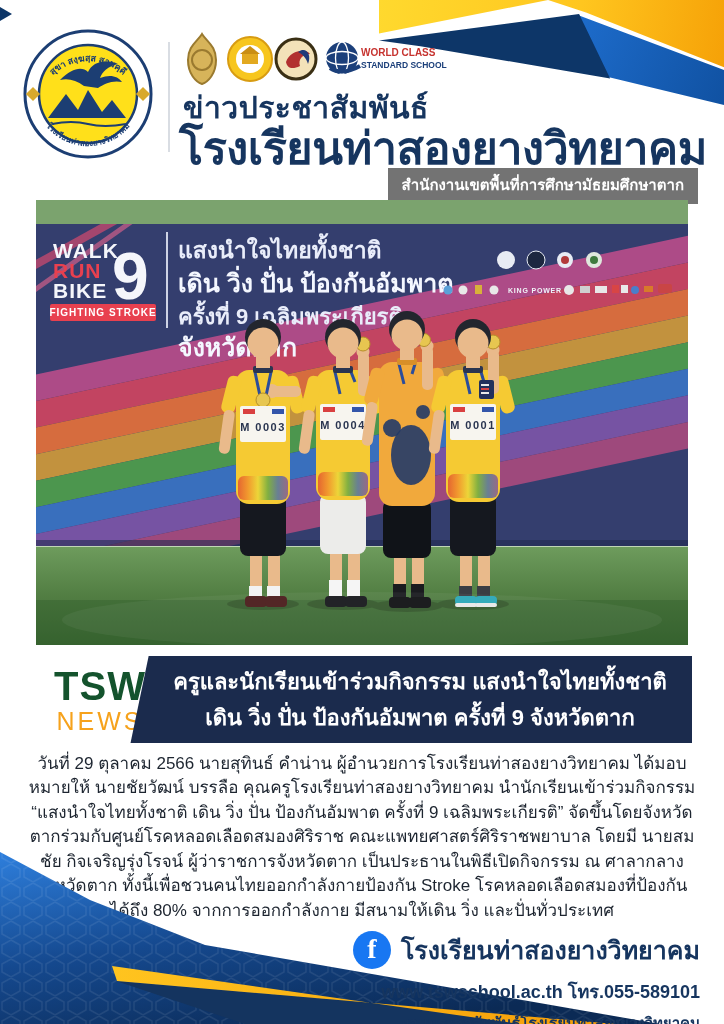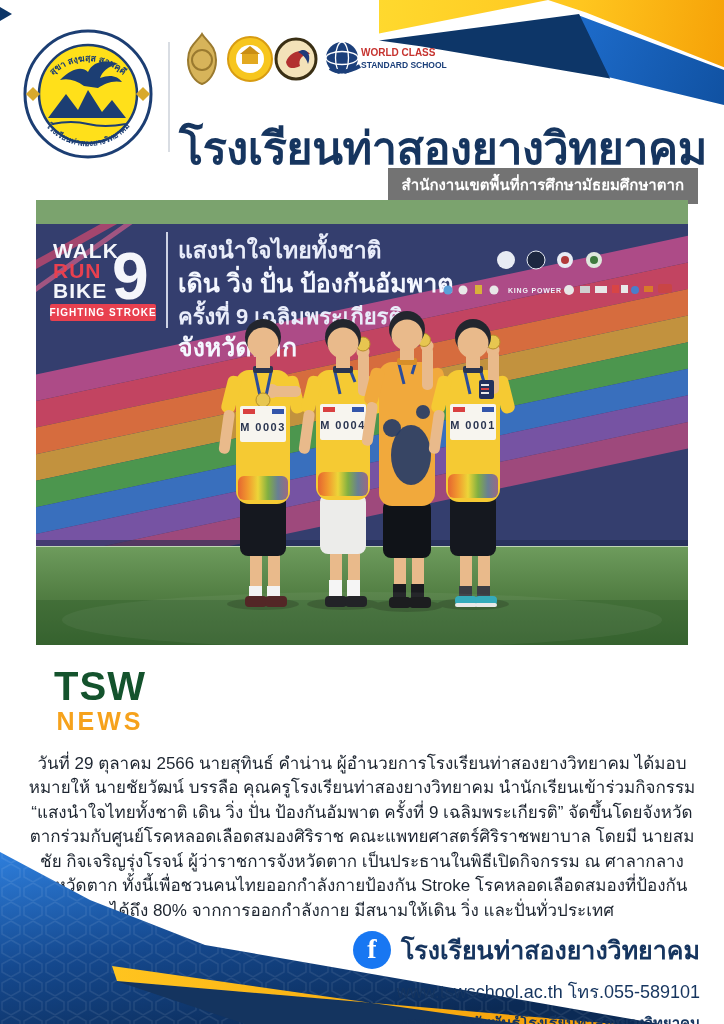--- a/index.html
+++ b/index.html
@@ -36,37 +36,37 @@
   .fsbox-txt{font:700 10px "Liberation Sans","DejaVu Sans",sans-serif;fill:#ffffff;letter-spacing:1px;}
   .kp{font:700 7px "Liberation Sans","DejaVu Sans",sans-serif;fill:#f0f2f8;letter-spacing:.8px;}
   .skin{fill:#e9ba8b;}.hair{fill:#23262e;}.tee{fill:#f5ca33;}
   .bib{fill:#f7f5ef;}
   .bibtxt{font:700 11px "Liberation Sans","DejaVu Sans",sans-serif;fill:#2a3550;letter-spacing:1.5px;}
   .medal{fill:#e7c650;stroke:#b58f2a;stroke-width:1;}
   .ribbonline{stroke:#2b4d9b;stroke-width:3;fill:none;}
   
   .tsw-badge{position:absolute;left:44px;top:666px;width:112px;text-align:center;line-height:1;}
   .tsw-top{font-size:40px;font-weight:800;color:#14532d;letter-spacing:1px;}
-  .tsw-bottom{font-size:25px;font-weight:700;color:#f6a21c;letter-spacing:3px;margin-top:3px;}
+  .tsw-bottom{font-size:25px;font-weight:400;color:#f6a21c;letter-spacing:3px;margin-top:3px;}
   .headline{position:absolute;left:126px;top:656px;width:566px;height:87px;background:#1b2b4d;
             clip-path:polygon(0.8% 100%,4% 0,100% 0,100% 100%);
             display:flex;flex-direction:column;align-items:center;justify-content:center;
             color:#ffffff;font-size:22px;font-weight:800;line-height:1.6;padding-left:22px;}
   
   .article{position:absolute;left:0;top:752px;width:724px;padding:0 27px;
            font-size:17px;line-height:1.44;color:#1d2530;text-align:center;font-weight:500;}
   
   .footer-art{position:absolute;left:0;top:844px;width:724px;height:180px;}
   .fb-block{position:absolute;right:24px;top:930px;text-align:right;color:#16355f;}
   .fb-row{display:flex;align-items:center;justify-content:flex-end;gap:10px;}
   .fb-icon{width:38px;height:38px;border-radius:50%;background:#1877f2;color:#ffffff;
            display:flex;align-items:center;justify-content:center;
            font-family:"Liberation Serif","DejaVu Serif",serif;font-size:28px;font-weight:700;padding-bottom:3px;}
   .fb-name{font-size:25px;font-weight:800;}
-  .fb-contact{font-size:18px;font-weight:400;margin-top:7px;}
+  .fb-contact{font-size:18px;font-weight:700;margin-top:7px;}
   .fb-credit{font-size:15px;font-weight:600;margin-top:5px;}
 </style>
 </head>
 <body>
 
 <div class="page">
 
   <div class="corner-tl"></div>
   <div class="ribbons">
     <div class="rb rb-blue"></div>
@@ -116,20 +116,21 @@
     <g>
       <circle cx="162" cy="26" r="16" fill="#1b3f7a"></circle>
       <ellipse cx="162" cy="26" rx="16" ry="6.5" fill="none" stroke="#ffffff" stroke-width="1.3"></ellipse>
       <ellipse cx="162" cy="26" rx="6.5" ry="16" fill="none" stroke="#ffffff" stroke-width="1.3"></ellipse>
       <path d="M150 36 Q162 44 180 34" stroke="#1b3f7a" stroke-width="4" fill="none"></path>
       <text x="181" y="24" font-size="10" font-weight="800" fill="#c6332f">WORLD CLASS</text>
       <text x="181" y="36" font-size="8.5" font-weight="700" fill="#1b3f7a">STANDARD SCHOOL</text>
     </g>
   </svg>
 
+  <div class="title-news">ข่าวประชาสัมพันธ์</div>
   <div class="title-school">โรงเรียนท่าสองยางวิทยาคม</div>
   <div class="district-box">สำนักงานเขตพื้นที่การศึกษามัธยมศึกษาตาก</div>
 
   <svg class="photo" width="652" height="445" viewBox="0 0 652 445">
     <defs>
       <clipPath id="bdclip">
           <rect x="0" y="24" width="652" height="322"></rect>
         </clipPath>
       <linearGradient id="floorGrad" x1="0" y1="0" x2="0" y2="1">
         <stop offset="0" stop-color="#6e9c5d"></stop>
@@ -326,20 +327,24 @@
       <text x="437" y="229" text-anchor="middle" class="bibtxt">M 0001</text>
     </g>
 
     <ellipse cx="326" cy="420" rx="300" ry="28" fill="#ffffff" opacity="0.05"></ellipse>
   </svg>
 
   <div class="tsw-badge">
     <div class="tsw-top">TSW</div>
     <div class="tsw-bottom">NEWS</div>
   </div>
+  <div class="headline">
+    <div>ครูและนักเรียนเข้าร่วมกิจกรรม แสงนำใจไทยทั้งชาติ</div>
+    <div>เดิน วิ่ง ปั่น ป้องกันอัมพาต ครั้งที่ 9 จังหวัดตาก</div>
+  </div>
 
   <div class="article">วันที่ 29 ตุลาคม 2566 นายสุทินธ์ คำน่าน ผู้อำนวยการโรงเรียนท่าสองยางวิทยาคม ได้มอบหมายให้ นายชัยวัฒน์ บรรลือ คุณครูโรงเรียนท่าสองยางวิทยาคม นำนักเรียนเข้าร่วมกิจกรรม “แสงนำใจไทยทั้งชาติ เดิน วิ่ง ปั่น ป้องกันอัมพาต ครั้งที่ 9 เฉลิมพระเกียรติ” จัดขึ้นโดยจังหวัดตากร่วมกับศูนย์โรคหลอดเลือดสมองศิริราช คณะแพทยศาสตร์ศิริราชพยาบาล โดยมี นายสมชัย กิจเจริญรุ่งโรจน์ ผู้ว่าราชการจังหวัดตาก เป็นประธานในพิธีเปิดกิจกรรม ณ ศาลากลางจังหวัดตาก ทั้งนี้เพื่อชวนคนไทยออกกำลังกายป้องกัน Stroke โรคหลอดเลือดสมองที่ป้องกันได้ถึง 80% จากการออกกำลังกาย มีสนามให้เดิน วิ่ง และปั่นทั่วประเทศ</div>
 
   <svg class="footer-art" width="724" height="180" viewBox="0 0 724 180">
     <defs>
       <linearGradient id="blueGrad" x1="0" y1="0" x2="0.6" y2="1">
         <stop offset="0" stop-color="#2e7fdd"></stop>
           <stop offset="0.5" stop-color="#15498f"></stop>
           <stop offset="1" stop-color="#0b2a55"></stop>
       </linearGradient>

